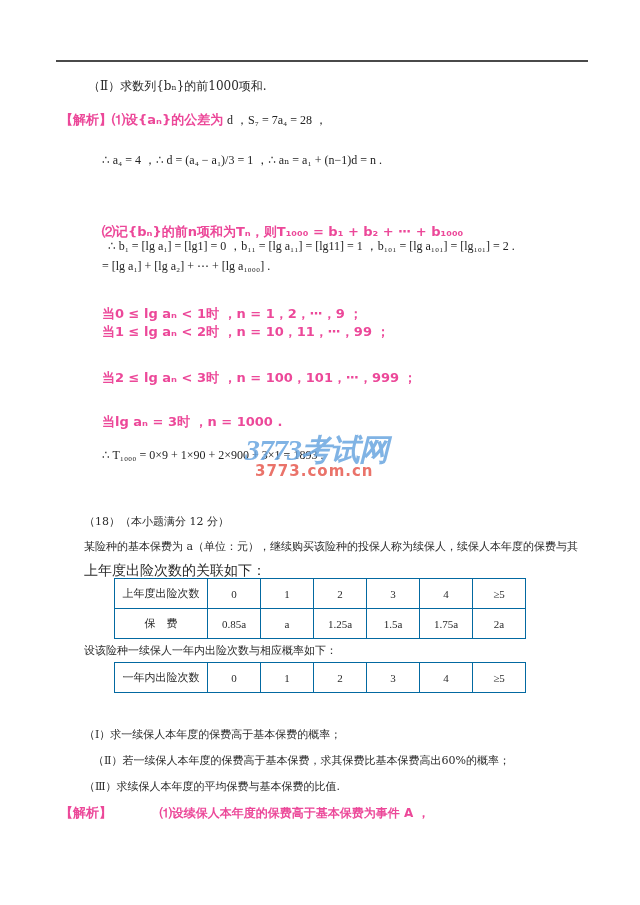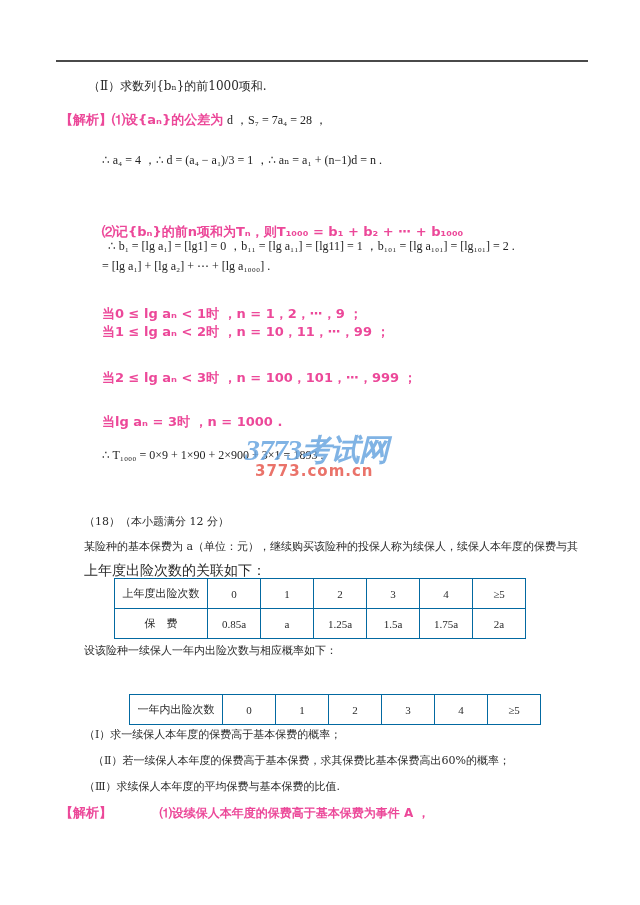--- a/index.html
+++ b/index.html
@@ -72,21 +72,21 @@
     <td class="cell">1.25a</td>
     <td class="cell">1.5a</td>
     <td class="cell">1.75a</td>
     <td class="cell">2a</td>
   </tr>
 </tbody>
   </table>
 
 <div class="line" style="left:84px; top:643px; font-size:11px;">设该险种一续保人一年内出险次数与相应概率如下：</div>
 
-<table style="left:129px; top:662px;margin-top:32px;">
+<table style="left:114px; top:662px;">
   <tbody>
       <tr>
     <td class="head">一年内出险次数</td>
     <td class="cell">0</td>
     <td class="cell">1</td>
     <td class="cell">2</td>
     <td class="cell">3</td>
     <td class="cell">4</td>
     <td class="cell">≥5</td>
   </tr>

